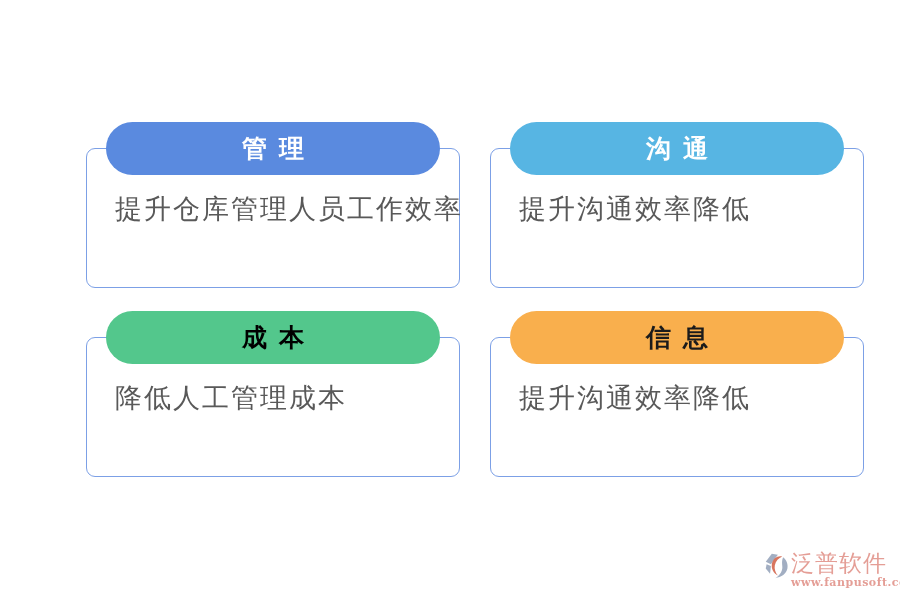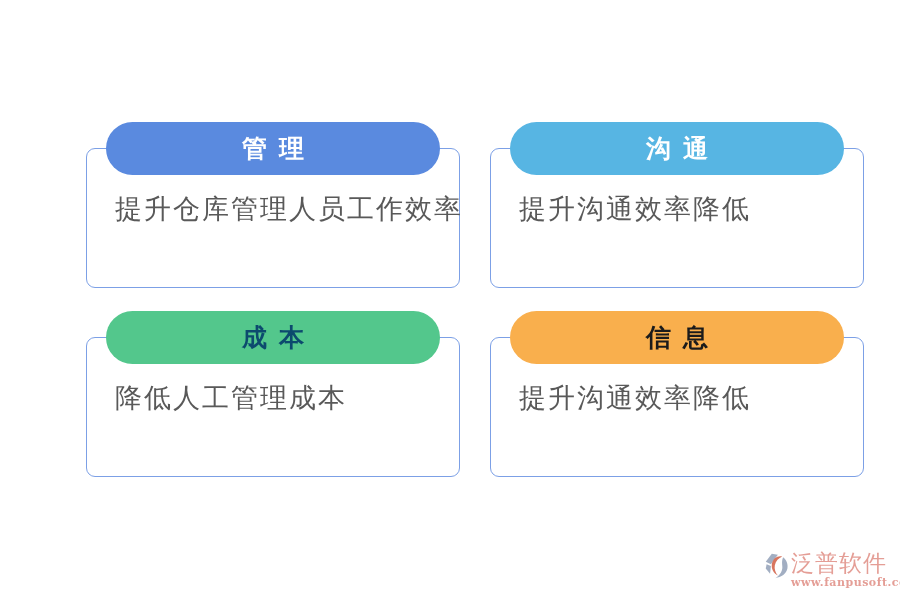--- a/index.html
+++ b/index.html
@@ -60,21 +60,21 @@
 
   <div class="card card-pos-2">
     <div class="pill" style="background: rgb(87, 181, 227);">
       <span class="pill-label" style="color: rgb(255, 255, 255);">沟通</span>
     </div>
     <div class="card-body-text">提升沟通效率降低</div>
   </div>
 
   <div class="card card-pos-3">
     <div class="pill" style="background: rgb(83, 199, 140);">
-      <span class="pill-label" style="color: #0c4a6e;">成本</span>
+      <span class="pill-label" style="color: #000000;">成本</span>
     </div>
     <div class="card-body-text">降低人工管理成本</div>
   </div>
 
   <div class="card card-pos-4">
     <div class="pill" style="background: rgb(249, 175, 77);">
       <span class="pill-label" style="color: rgb(27, 27, 27);">信息</span>
     </div>
     <div class="card-body-text">提升沟通效率降低</div>
   </div>

